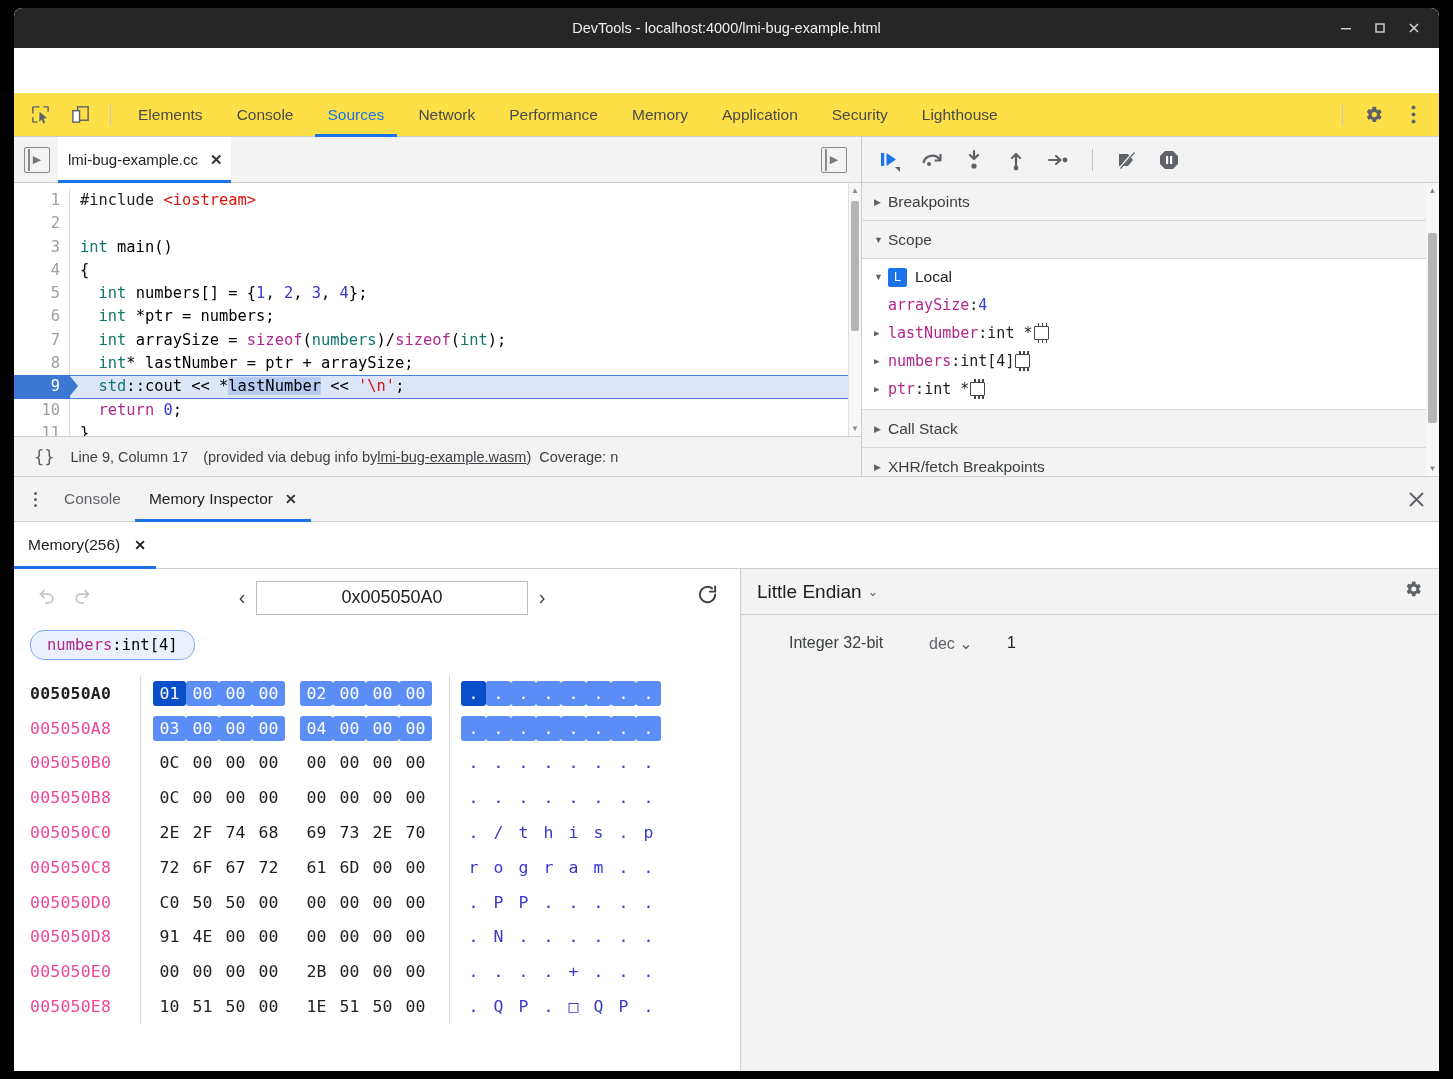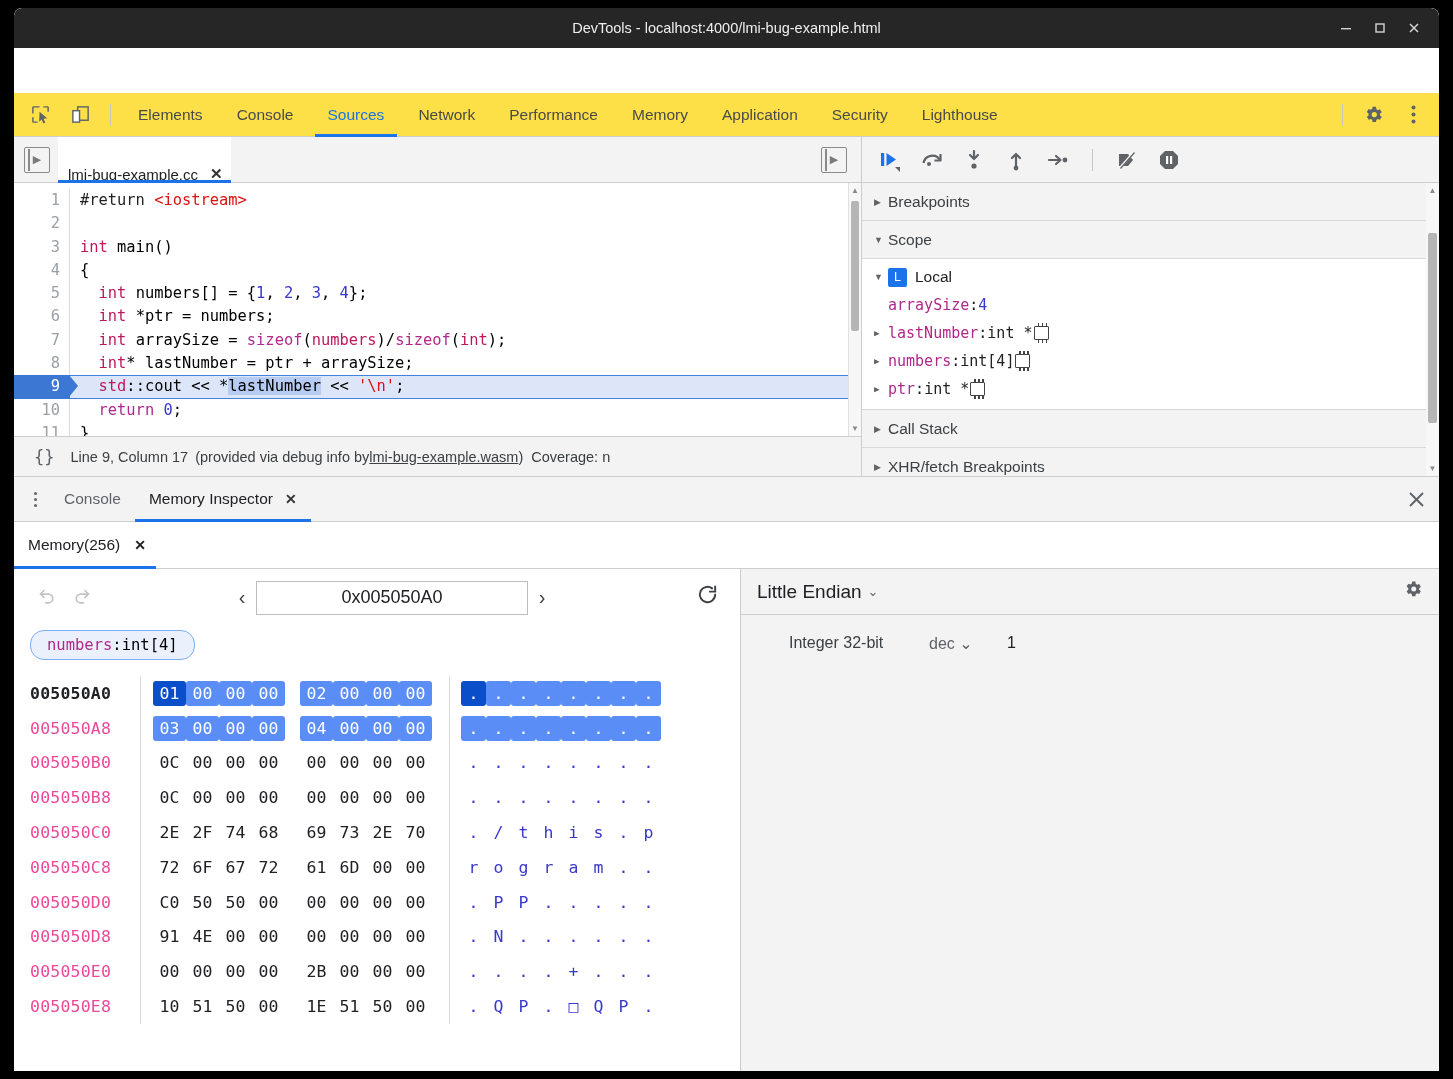--- a/index.html
+++ b/index.html
@@ -61,21 +61,21 @@
   }
   .sq-icon {
     width: 26px; height: 26px; border: 1.6px solid #8a8a8a; border-radius: 2px;
     display: flex; align-items: center; justify-content: center; color: #7a7a7a;
     font-size: 11px; margin: 0 8px 0 4px; position: relative;
   }
   .sq-icon::before {
     content:""; position:absolute; left:3px; top:1px; bottom:1px; width:1.6px; background:#8a8a8a;
   }
   .ftab {
-    height: 46px; display: flex; align-items: flex-end; padding: 0 8px 0 10px;
+    height: 46px; display: flex; align-items: center; padding: 0 8px 0 10px;
     font-size: 15px; color: #222; position: relative; background: #fff;
   }
   .ftab.active::after {
     content: ""; position: absolute; left: 0; right: 0; bottom: 0; height: 3px; background: #1a73e8;
   }
   .ftab-close { margin-left: 12px; color: #333; font-size: 15px; font-weight: 600; }
   .editor-wrap { flex: 1; display: flex; position: relative; overflow: hidden; background: #fff; }
   .code {
     flex: 1; font-family: "DejaVu Sans Mono", "Liberation Mono", monospace;
     font-size: 15.4px; line-height: 23.3px; padding-top: 6px; overflow: hidden; position: relative;
@@ -90,21 +90,21 @@
     background: #3c77d4; color: #fff; border-right-color: #3c77d4;
   }
   .cline.hl .gutter::after{
     content:""; position:absolute; right:-9px; top:0; width:0; height:0;
     border-top: 11.6px solid transparent; border-bottom: 11.6px solid transparent;
     border-left: 9px solid #3c77d4;
   }
   .ctext { padding-left: 10px; }
   .k-inc { color: #222; }
   .k-str { color: #d11; }
-  .k-type { color: #be185d; }
+  .k-type { color: #0f766e; }
   .k-num { color: #3838cc; }
   .k-fn { color: #b1288b; }
   .k-kw { color: #b1288b; }
   .sel { background: #b6ccf3; }
   .ed-scroll {
     width: 13px; background: #f7f7f7; border-left: 1px solid #e0e0e0;
     flex: none; position: relative;
   }
   .ed-thumb { position: absolute; left: 2px; right: 2px; top: 18px; height: 130px; background: #b5b5b5; border-radius: 2px;}
   .ed-arrow { position:absolute; left:0; right:0; text-align:center; color:#8a8a8a; font-size:8px; }
@@ -320,21 +320,21 @@
         <div class="sq-icon">▶</div>
         <div class="ftab active">
           <span>lmi-bug-example.cc</span>
           <span class="ftab-close">✕</span>
         </div>
         <div style="margin-left:auto" class="sq-icon">▶</div>
       </div>
 
       <div class="editor-wrap">
         <div class="code" id="code-lines">
-            <div class="cline"><div class="gutter">1</div><div class="ctext"><span class="k-inc">#return </span><span class="k-str">&lt;iostream&gt;</span></div></div>
+            <div class="cline"><div class="gutter">1</div><div class="ctext"><span class="k-inc">#include </span><span class="k-str">&lt;iostream&gt;</span></div></div>
             <div class="cline"><div class="gutter">2</div><div class="ctext"></div></div>
             <div class="cline"><div class="gutter">3</div><div class="ctext"><span class="k-type">int</span> main()</div></div>
             <div class="cline"><div class="gutter">4</div><div class="ctext">{</div></div>
             <div class="cline"><div class="gutter">5</div><div class="ctext">  <span class="k-type">int</span> numbers[] = {<span class="k-num">1</span>, <span class="k-num">2</span>, <span class="k-num">3</span>, <span class="k-num">4</span>};</div></div>
             <div class="cline"><div class="gutter">6</div><div class="ctext">  <span class="k-type">int</span> *ptr = numbers;</div></div>
             <div class="cline"><div class="gutter">7</div><div class="ctext">  <span class="k-type">int</span> arraySize = <span class="k-fn">sizeof</span>(<span class="k-type">numbers</span>)/<span class="k-fn">sizeof</span>(<span class="k-type">int</span>);</div></div>
             <div class="cline"><div class="gutter">8</div><div class="ctext">  <span class="k-type">int</span>* lastNumber = ptr + arraySize;</div></div>
             <div class="cline hl"><div class="gutter">9</div><div class="ctext">  <span class="k-type">std</span>::cout &lt;&lt; *<span class="sel">lastNumber</span> &lt;&lt; <span class="k-str">'\n'</span>;</div></div>
             <div class="cline"><div class="gutter">10</div><div class="ctext">  <span class="k-kw">return</span> <span class="k-num">0</span>;</div></div>
             <div class="cline"><div class="gutter">11</div><div class="ctext">}</div></div>
@@ -342,21 +342,21 @@
         <div class="ed-scroll">
           <div class="ed-arrow" style="top:3px">▲</div>
           <div class="ed-thumb"></div>
           <div class="ed-arrow" style="bottom:3px">▼</div>
         </div>
       </div>
 
       <div class="statusbar">
         <span class="braces">{}</span>
         <span>Line 9, Column 17</span>
-        <span style="margin-left:7px">(provided via debug info by </span>
+        <span style="margin-left:15px">(provided via debug info by </span>
         <span class="wasm-link">lmi-bug-example.wasm</span>
         <span>)</span>
         <span style="margin-left:8px">Coverage: n</span>
       </div>
     </div>
 
     <div class="debugger">
       <div class="dbg-toolbar">
         <div class="dbg-btn">
           <svg width="24" height="24" viewBox="0 0 24 24">

